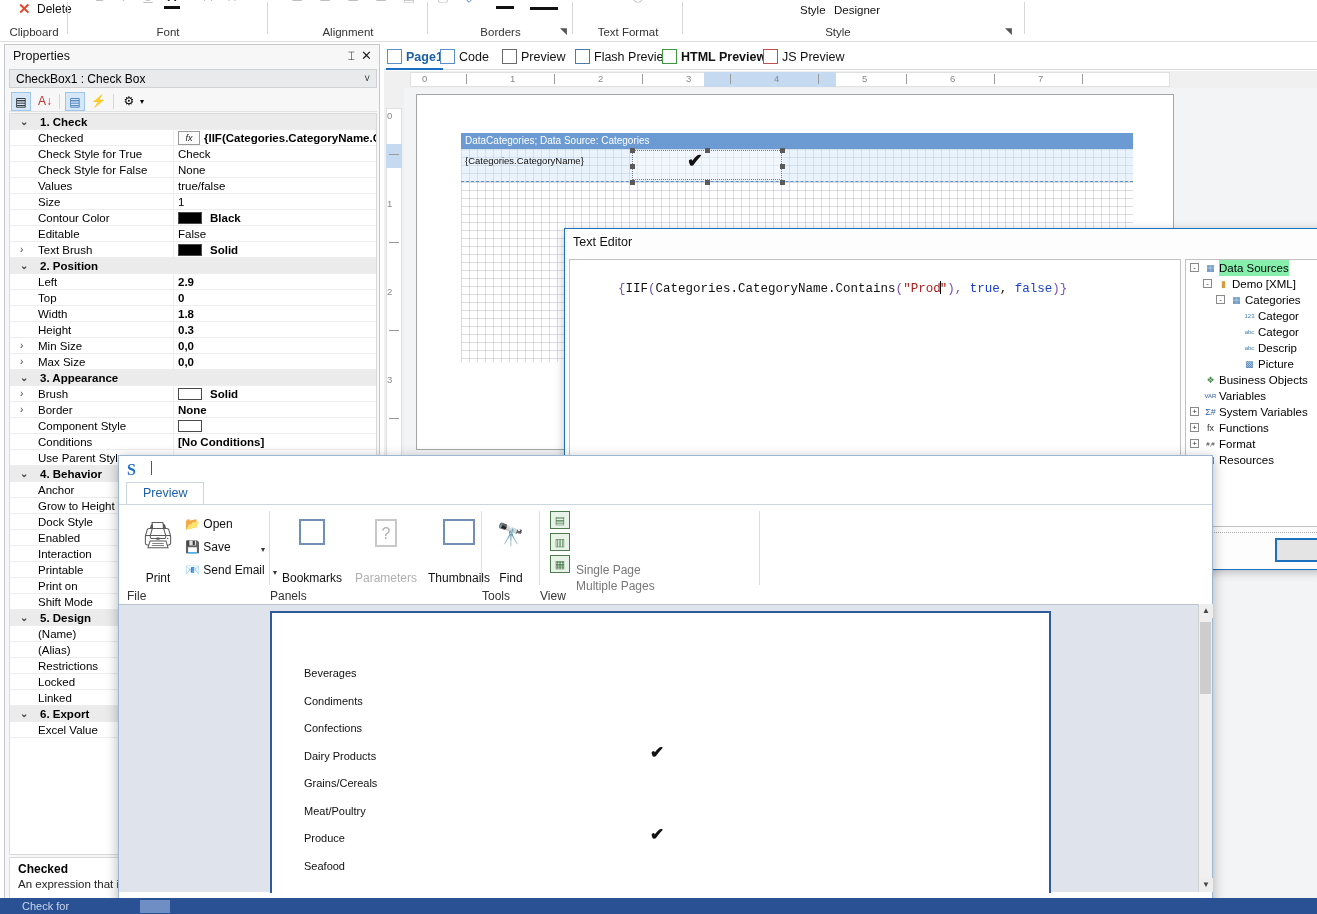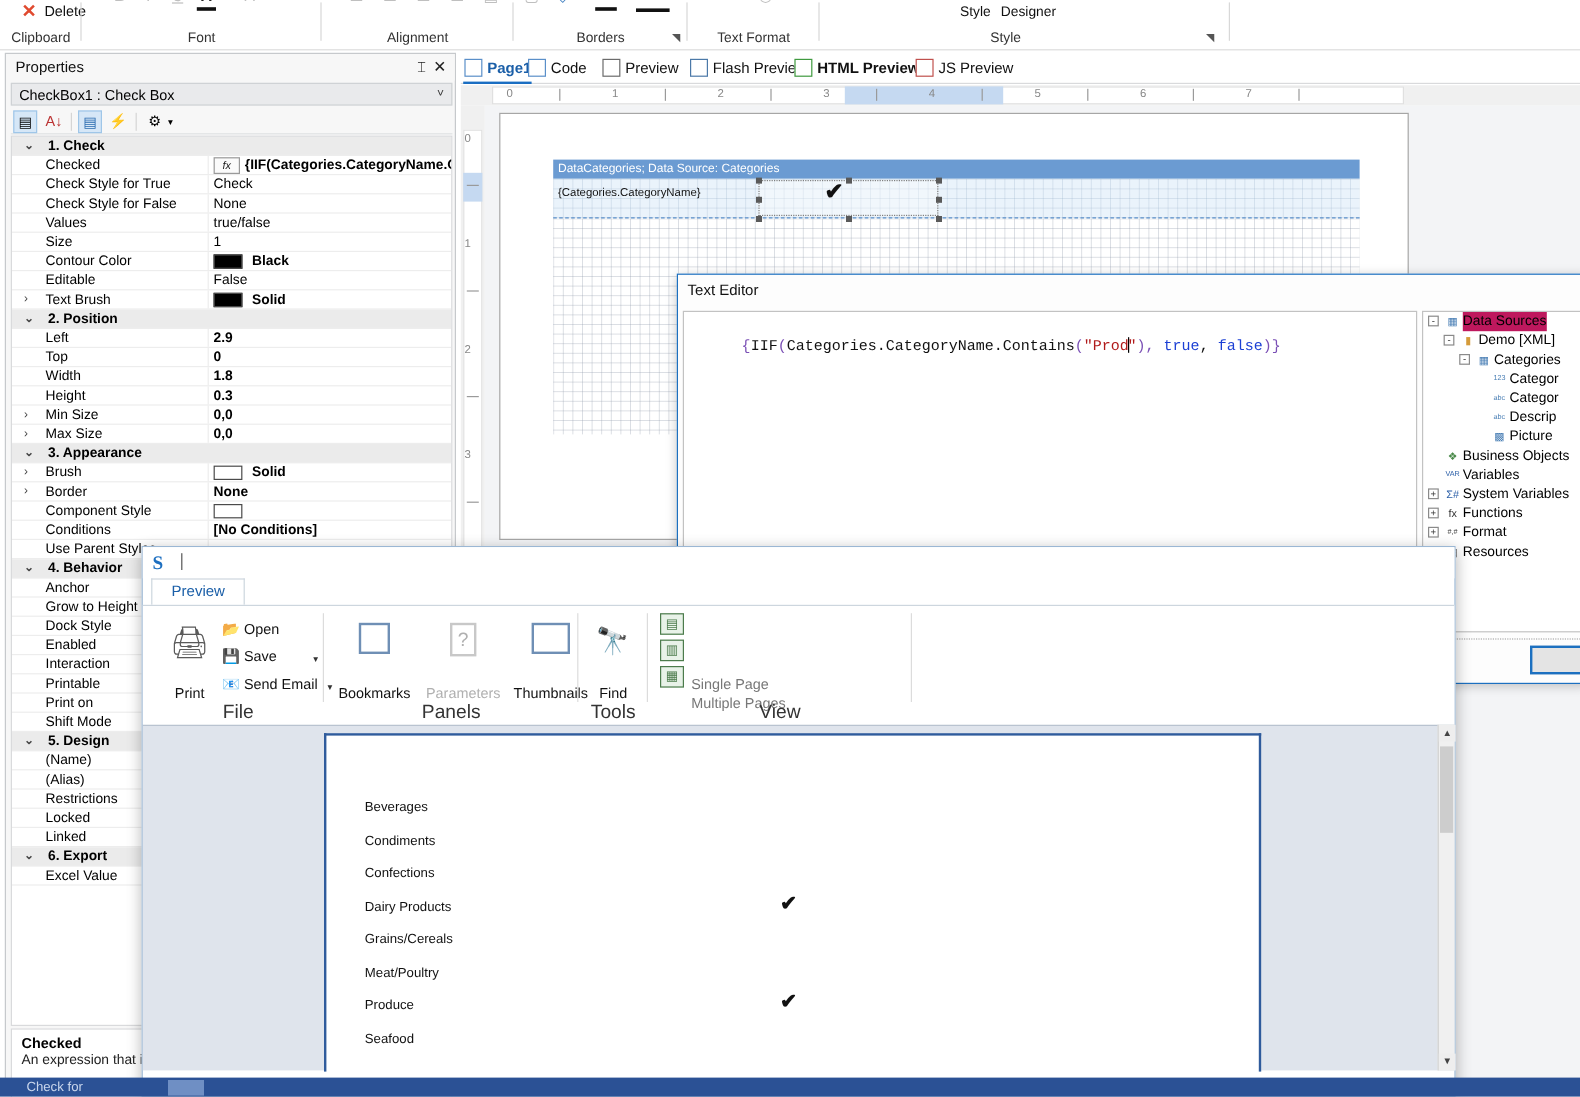--- a/index.html
+++ b/index.html
@@ -185,21 +185,21 @@
   .te-tree {
     position:absolute; left:620px; top:30px; width:136px; height:268px;
     background:#fff; border:1px solid #c2c2c2; overflow:hidden;
   }
   .tnode { position:relative; height:16px; white-space:nowrap; font-size:11.5px; line-height:16px; }
   .tnode .tog { position:absolute; top:3px; width:9px; height:9px; border:1px solid #8a8a8a;
                 background:#fff; font-size:8px; line-height:7px; text-align:center; color:#333; }
   .tnode .ti { position:absolute; top:2px; width:13px; height:12px; font-size:8px;
                text-align:center; line-height:12px; }
   .tnode .tl { position:absolute; top:0; font-size:11.5px; }
-  .tnode .tl.sel { background:#be185d; }
+  .tnode .tl.sel { background:#86efac; }
   .te-sep { position:absolute; left:4px; top:303px; width:752px; height:0;
             border-top:1px dotted #aaa; }
   .te-ok {
     position:absolute; left:710px; top:309px; width:60px; height:24px;
     background:#e4e4e4; border:2px solid #1c70c0;
   }
 
   
   .pvwin {
     position:absolute; left:118px; top:455px; width:1095px; height:459px;
@@ -211,22 +211,22 @@
              color:#1d6fc0; font-family:"Liberation Serif", serif; }
   .pv-caret { position:absolute; left:32px; top:5px; width:1px; height:14px; background:#555; }
   .pv-tab {
     position:absolute; left:7px; top:26px; height:22px; line-height:21px;
     padding:0 16px; font-size:12.5px; color:#1b5fa8;
     border:1px solid #cdd6de; border-bottom:none; background:#fff;
   }
   .pv-ribbon { position:absolute; left:0; top:48px; width:100%; height:100px;
                border-top:1px solid #cdd6de; background:#fff; }
   .pvg { position:absolute; top:0; height:100px; }
-  .pvg .lbl { position:absolute; bottom:2px; left:0; width:100%; text-align:center;
-              font-size:16px; color:#333; }
+  .pvg .lbl { position:absolute; bottom:2px; left:0; width:100%; 
+              font-size:12px; color:#333; }
   .pvg .vsep { position:absolute; right:0; top:6px; bottom:20px; width:1px; background:#dcdcdc; }
   .pvitem { position:absolute; text-align:center; font-size:12px; color:#111; }
   .pvitem.dim { color:#b0b0b0; }
   .pvitem .cap { position:absolute; left:0; width:100%; bottom:0; }
   .pvsmall { position:absolute; font-size:12px; color:#111; }
   .pvsmall .arw { position:absolute; font-size:8px; color:#333; }
 
   .pv-body { position:absolute; left:0; top:148px; width:100%; height:288px; background:#dfe4ec;
              border-top:1px solid #b9c3d0; }
   .pv-page { position:absolute; left:151px; top:6px; width:781px; height:282px;

